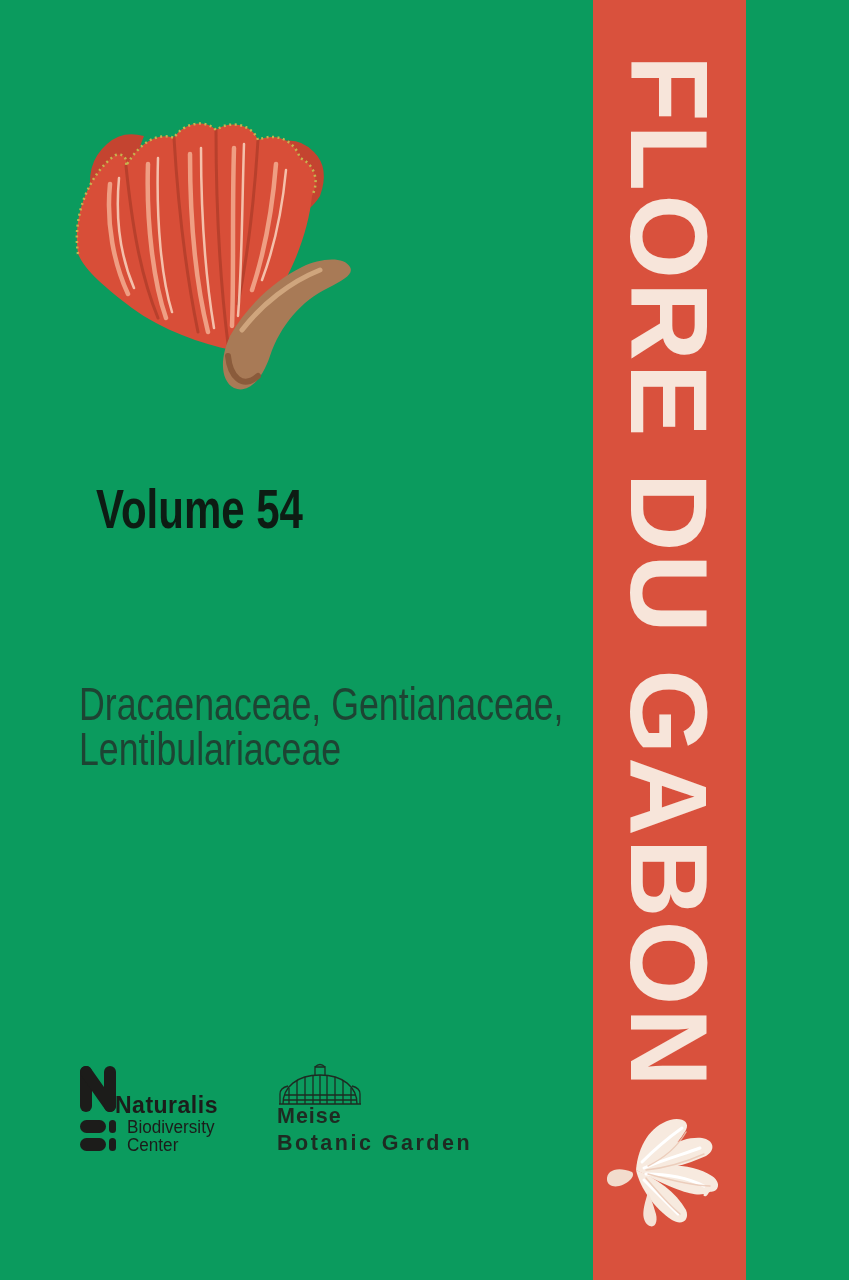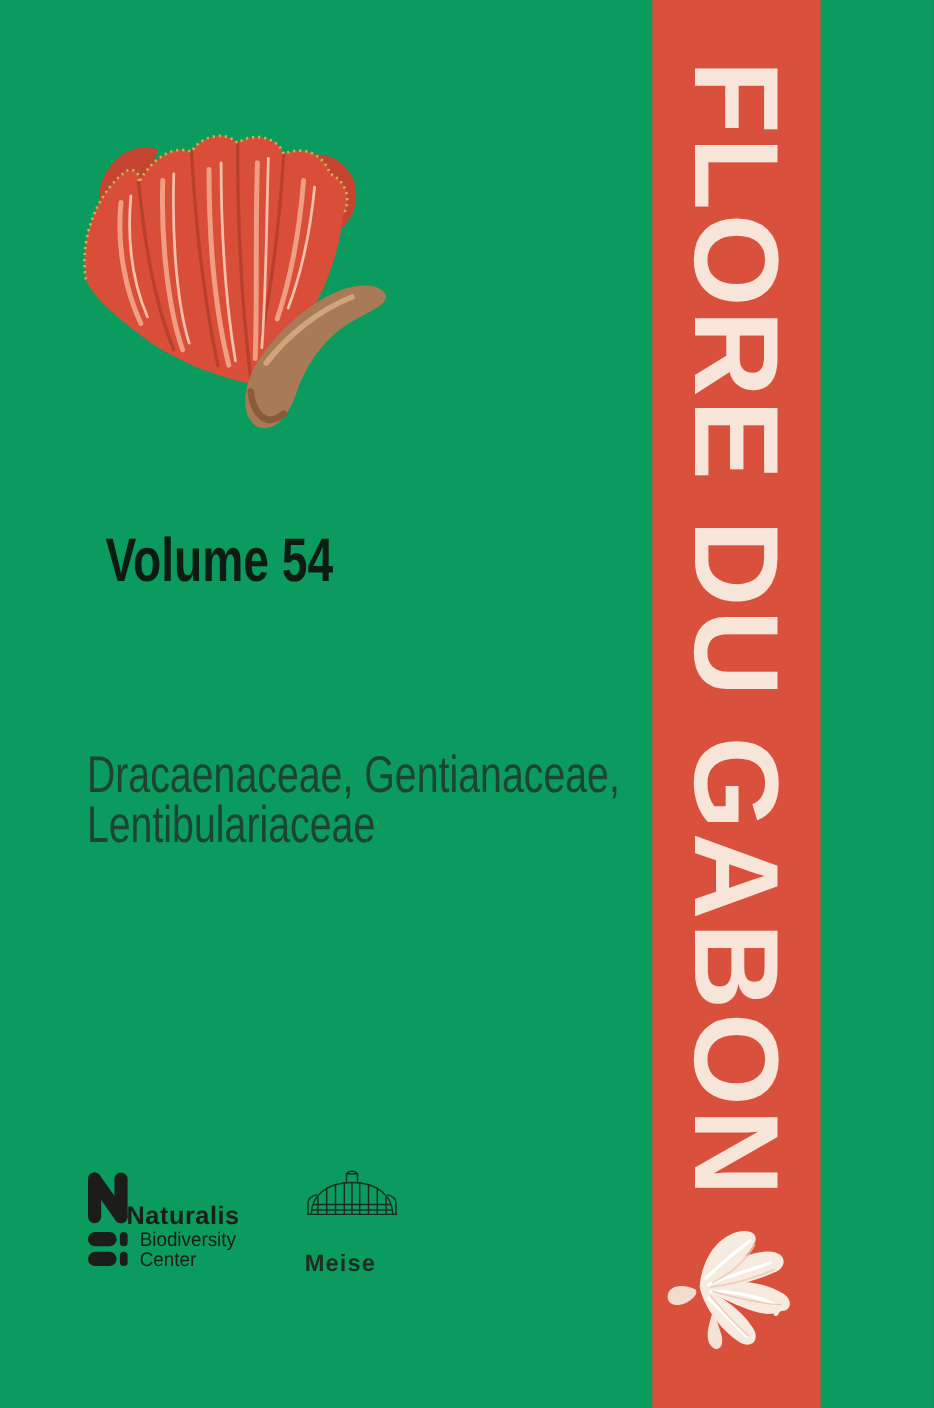--- a/index.html
+++ b/index.html
@@ -46,21 +46,21 @@
   }
   .families .squeeze{transform:scaleX(.76);}
   
   .naturalis{position:absolute;left:78px;top:1062px;width:220px;height:95px;color:var(--logo-text);}
   .n-mark{position:absolute;left:0;top:0;}
   .nat-word{position:absolute;left:37px;top:30px;font-size:23px;font-weight:700;letter-spacing:.5px;white-space:nowrap;}
   .nat-sub1{position:absolute;left:49px;top:55px;font-size:18px;font-weight:400;white-space:nowrap;transform:scaleX(.95);transform-origin:0 0;}
   .nat-sub2{position:absolute;left:49px;top:73px;font-size:18px;font-weight:400;white-space:nowrap;transform:scaleX(.95);transform-origin:0 0;}
   .meise{position:absolute;left:277px;top:1060px;width:230px;height:100px;color:var(--meise-text);}
   .gh-icon{position:absolute;left:0;top:3px;}
-  .meise-word{position:absolute;left:0;top:44px;font-size:21.5px;font-weight:700;letter-spacing:1px;white-space:nowrap;margin-top:32px;}
+  .meise-word{position:absolute;left:0;top:44px;font-size:21.5px;font-weight:700;letter-spacing:1px;white-space:nowrap;}
   .meise-sub{position:absolute;left:0;top:71px;font-size:21.5px;font-weight:700;letter-spacing:2.5px;white-space:nowrap;}
   
   .ghost-art{position:absolute;left:5px;top:1112px;width:135px;height:120px;}
 </style>
 </head>
 <body>
 
 <div class="cover">
 
   <svg class="flower-art" viewBox="0 0 300 300" aria-hidden="true">
@@ -165,20 +165,21 @@
         <path d="M 58 41 V 14"></path>
         <path d="M 66 41 V 17"></path>
         <path d="M 74 41 V 25"></path>
         <path d="M 8 32 H 78"></path>
         <path d="M 6 37 H 80"></path>
         <path d="M 38 12 V 4 H 48 V 12"></path>
         <path d="M 38 4 Q 43 -1 48 4"></path>
       </g>
     </svg>
     <div class="meise-word">Meise</div>
+    <div class="meise-sub">Botanic Garden</div>
   </div>
 
   <div class="stripe">
     <div class="title-rot">
       <span class="title-text">FLORE DU GABON</span>
     </div>
 
     <svg class="ghost-art" viewBox="0 0 135 120" aria-hidden="true">
       <g fill="#f7eadf">
         <path d="M 38 58 C 40 34, 52 14, 72 8 C 84 5, 92 10, 88 18 C 78 36, 60 50, 38 58 Z"></path>

